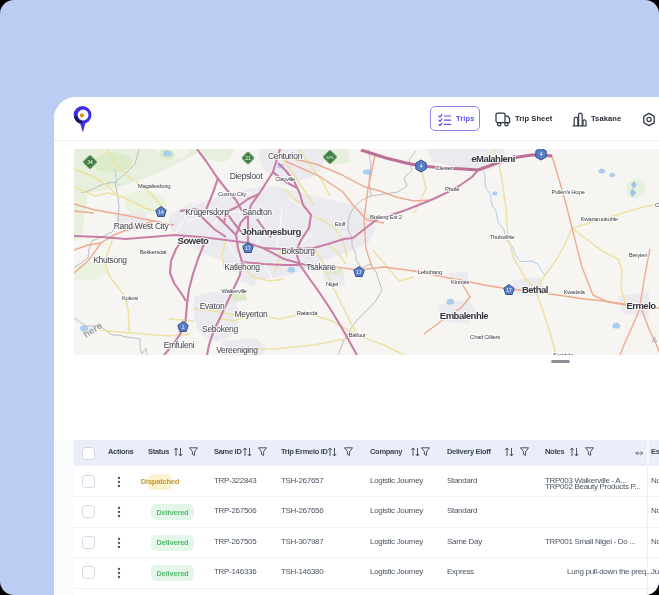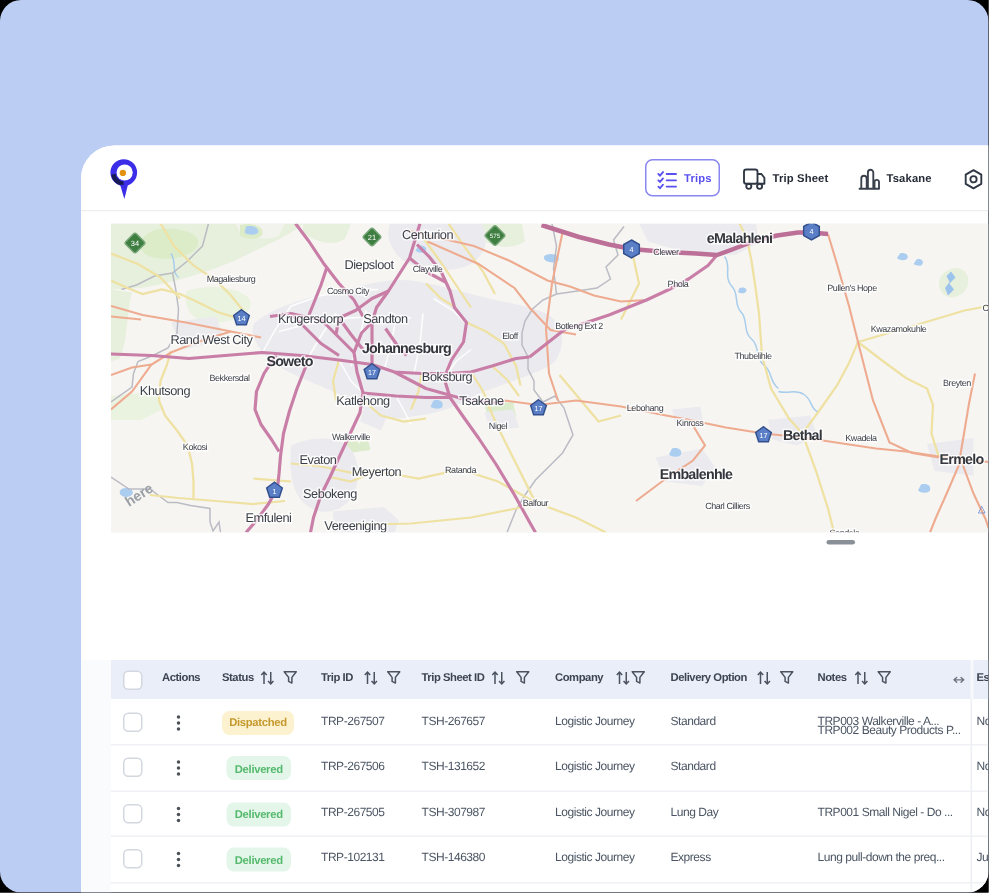--- a/index.html
+++ b/index.html
@@ -317,24 +317,24 @@
   </div>
 
   <div class="abs" style="left:551px;top:359.5px;width:19px;height:3.5px;background:#8a9097;border-radius:2px"></div>
 
   <div class="abs" style="left:54px;top:440px;width:20px;height:155px;background:#fafbfd"></div>
   <div class="abs" style="left:74px;top:440px;width:585px;height:26px;background:#eaeef9"></div>
 
   <div class="cb" style="left:82px;top:446.5px"></div>
   <div class="hdr" style="left:108px;top:447px">Actions</div>
   <div class="hdr" style="left:148px;top:447px">Status</div>
-  <div class="hdr" style="left:214px;top:447px">Trip ID</div>
-  <div class="hdr" style="left:281px;top:447px">Trip Sheet ID</div>
+  <div class="hdr" style="left:214px;top:447px">Same ID</div>
+  <div class="hdr" style="left:281px;top:447px">Trip Ermelo ID</div>
   <div class="hdr" style="left:370px;top:447px">Company</div>
-  <div class="hdr" style="left:447px;top:447px">Delivery Option</div>
+  <div class="hdr" style="left:447px;top:447px">Delivery Eloff</div>
   <div class="hdr" style="left:545px;top:447px">Notes</div>
   <div class="hdr" style="left:651px;top:447px">Es</div>
 
   <svg class="abs" style="left:0;top:0;pointer-events:none" width="659" height="595" viewBox="0 0 659 595">
     <g id="sorticons" fill="none" stroke="#4b5260" stroke-width="1">
       <g id="s1" transform="translate(174,447)">
         <path d="M2 9 L2 1 M0.2 3 L2 1 L3.8 3"></path>
         <path d="M6.5 1 L6.5 9 M4.7 7 L6.5 9 L8.3 7"></path>
       </g>
       <use href="#s1" x="69" y="0"></use>
@@ -365,68 +365,68 @@
   <div class="abs" style="left:647px;top:466px;width:1px;height:129px;background:#eef0f5"></div>
 
   <div class="cb" style="left:82px;top:475px"></div>
   <svg class="abs" style="left:117px;top:475.5px" width="4" height="12" viewBox="0 0 4 12">
       <g fill="#4b5158">
         <circle cx="2" cy="2" r="1.15"></circle>
         <circle cx="2" cy="6" r="1.15"></circle>
         <circle cx="2" cy="10" r="1.15"></circle>
       </g>
     </svg>
-  <div class="chip" style="left:148px;top:473.5px;width:48px;background:#fcf2cf;color:#c5992e">Dispatched</div>
-  <div class="cell" style="left:214px;top:476px">TRP-267507</div>
+  <div class="chip" style="left:148px;top:473.5px;width:24px;background:#fcf2cf;color:#c5992e">Dispatched</div>
+  <div class="cell" style="left:214px;top:476px">TRP-322843</div>
   <div class="cell" style="left:281px;top:476px">TSH-267657</div>
   <div class="cell" style="left:370px;top:476px">Logistic Journey</div>
   <div class="cell" style="left:447px;top:476px">Standard</div>
   <div class="cell" style="left:545px;top:476px">TRP003 Walkerville - A...</div>
   <div class="cell" style="left:651px;top:476px">Nov</div>
 
   <div class="cb" style="left:82px;top:505px"></div>
   <svg class="abs" style="left:117px;top:506px" width="4" height="12" viewBox="0 0 4 12">
       <g fill="#4b5158">
         <circle cx="2" cy="2" r="1.15"></circle>
         <circle cx="2" cy="6" r="1.15"></circle>
         <circle cx="2" cy="10" r="1.15"></circle>
       </g>
     </svg>
   <div class="chip" style="left:151px;top:504px;width:43px;background:#e3f6e9;color:#55b96d">Delivered</div>
   <div class="cell" style="left:214px;top:506px">TRP-267506</div>
-  <div class="cell" style="left:281px;top:506px">TSH-131652</div>
+  <div class="cell" style="left:281px;top:506px">TSH-267656</div>
   <div class="cell" style="left:370px;top:506px">Logistic Journey</div>
   <div class="cell" style="left:447px;top:506px">Standard</div>
   <div class="cell" style="left:545px;top:482px">TRP002 Beauty Products P...</div>
   <div class="cell" style="left:651px;top:506px">Nov</div>
 
   <div class="cb" style="left:82px;top:536px"></div>
   <svg class="abs" style="left:117px;top:536.5px" width="4" height="12" viewBox="0 0 4 12">
       <g fill="#4b5158">
         <circle cx="2" cy="2" r="1.15"></circle>
         <circle cx="2" cy="6" r="1.15"></circle>
         <circle cx="2" cy="10" r="1.15"></circle>
       </g>
     </svg>
   <div class="chip" style="left:151px;top:534.5px;width:43px;background:#e3f6e9;color:#55b96d">Delivered</div>
   <div class="cell" style="left:214px;top:537px">TRP-267505</div>
   <div class="cell" style="left:281px;top:537px">TSH-307987</div>
   <div class="cell" style="left:370px;top:537px">Logistic Journey</div>
-  <div class="cell" style="left:447px;top:537px">Lung Day</div>
+  <div class="cell" style="left:447px;top:537px">Same Day</div>
   <div class="cell" style="left:545px;top:537px">TRP001 Small Nigel - Do ...</div>
   <div class="cell" style="left:651px;top:537px">Nov</div>
 
   <div class="cb" style="left:82px;top:566px"></div>
   <svg class="abs" style="left:117px;top:567px" width="4" height="12" viewBox="0 0 4 12">
       <g fill="#4b5158">
         <circle cx="2" cy="2" r="1.15"></circle>
         <circle cx="2" cy="6" r="1.15"></circle>
         <circle cx="2" cy="10" r="1.15"></circle>
       </g>
     </svg>
   <div class="chip" style="left:151px;top:565px;width:43px;background:#e3f6e9;color:#55b96d">Delivered</div>
-  <div class="cell" style="left:214px;top:567px">TRP-102131</div>
+  <div class="cell" style="left:214px;top:567px">TRP-146336</div>
   <div class="cell" style="left:281px;top:567px">TSH-146380</div>
   <div class="cell" style="left:370px;top:567px">Logistic Journey</div>
   <div class="cell" style="left:447px;top:567px">Express</div>
-  <div class="cell" style="left:545px;top:567px">Lung pull-down the preq...</div>
+  <div class="cell" style="left:567px;top:567px">Lung pull-down the preq...</div>
   <div class="cell" style="left:651px;top:567px">Jul</div>
 </div>
 
 </body></html>

